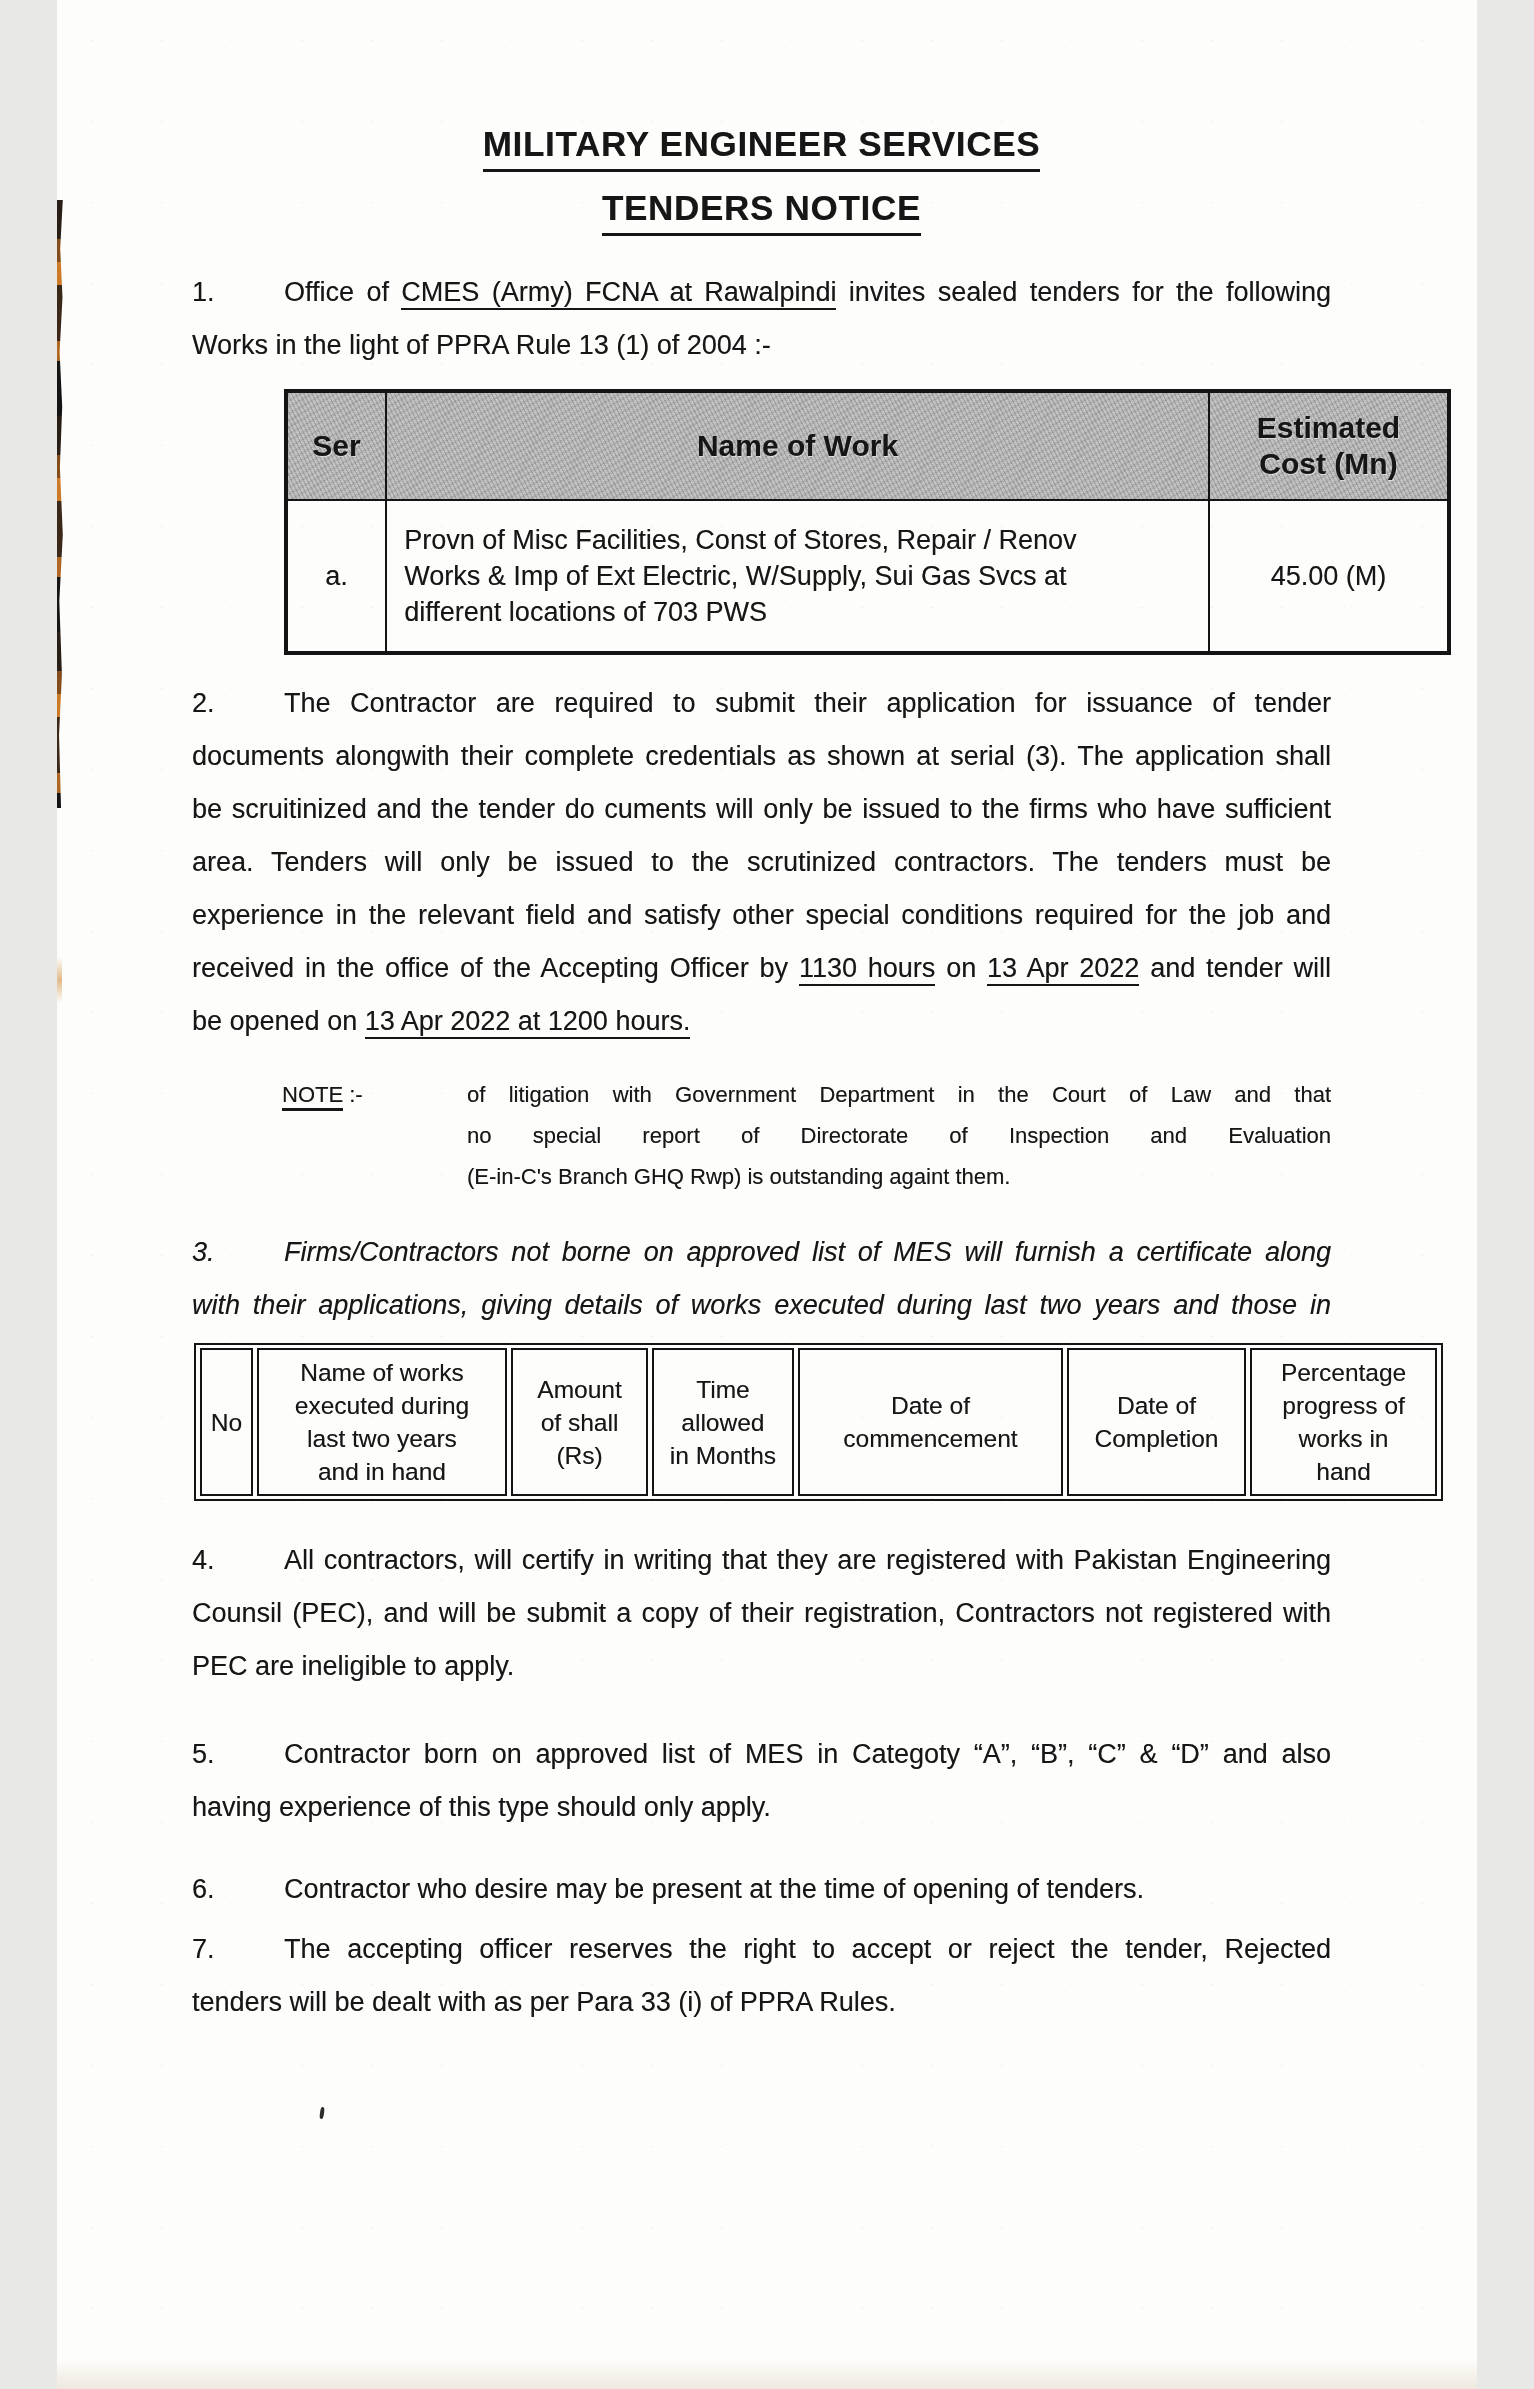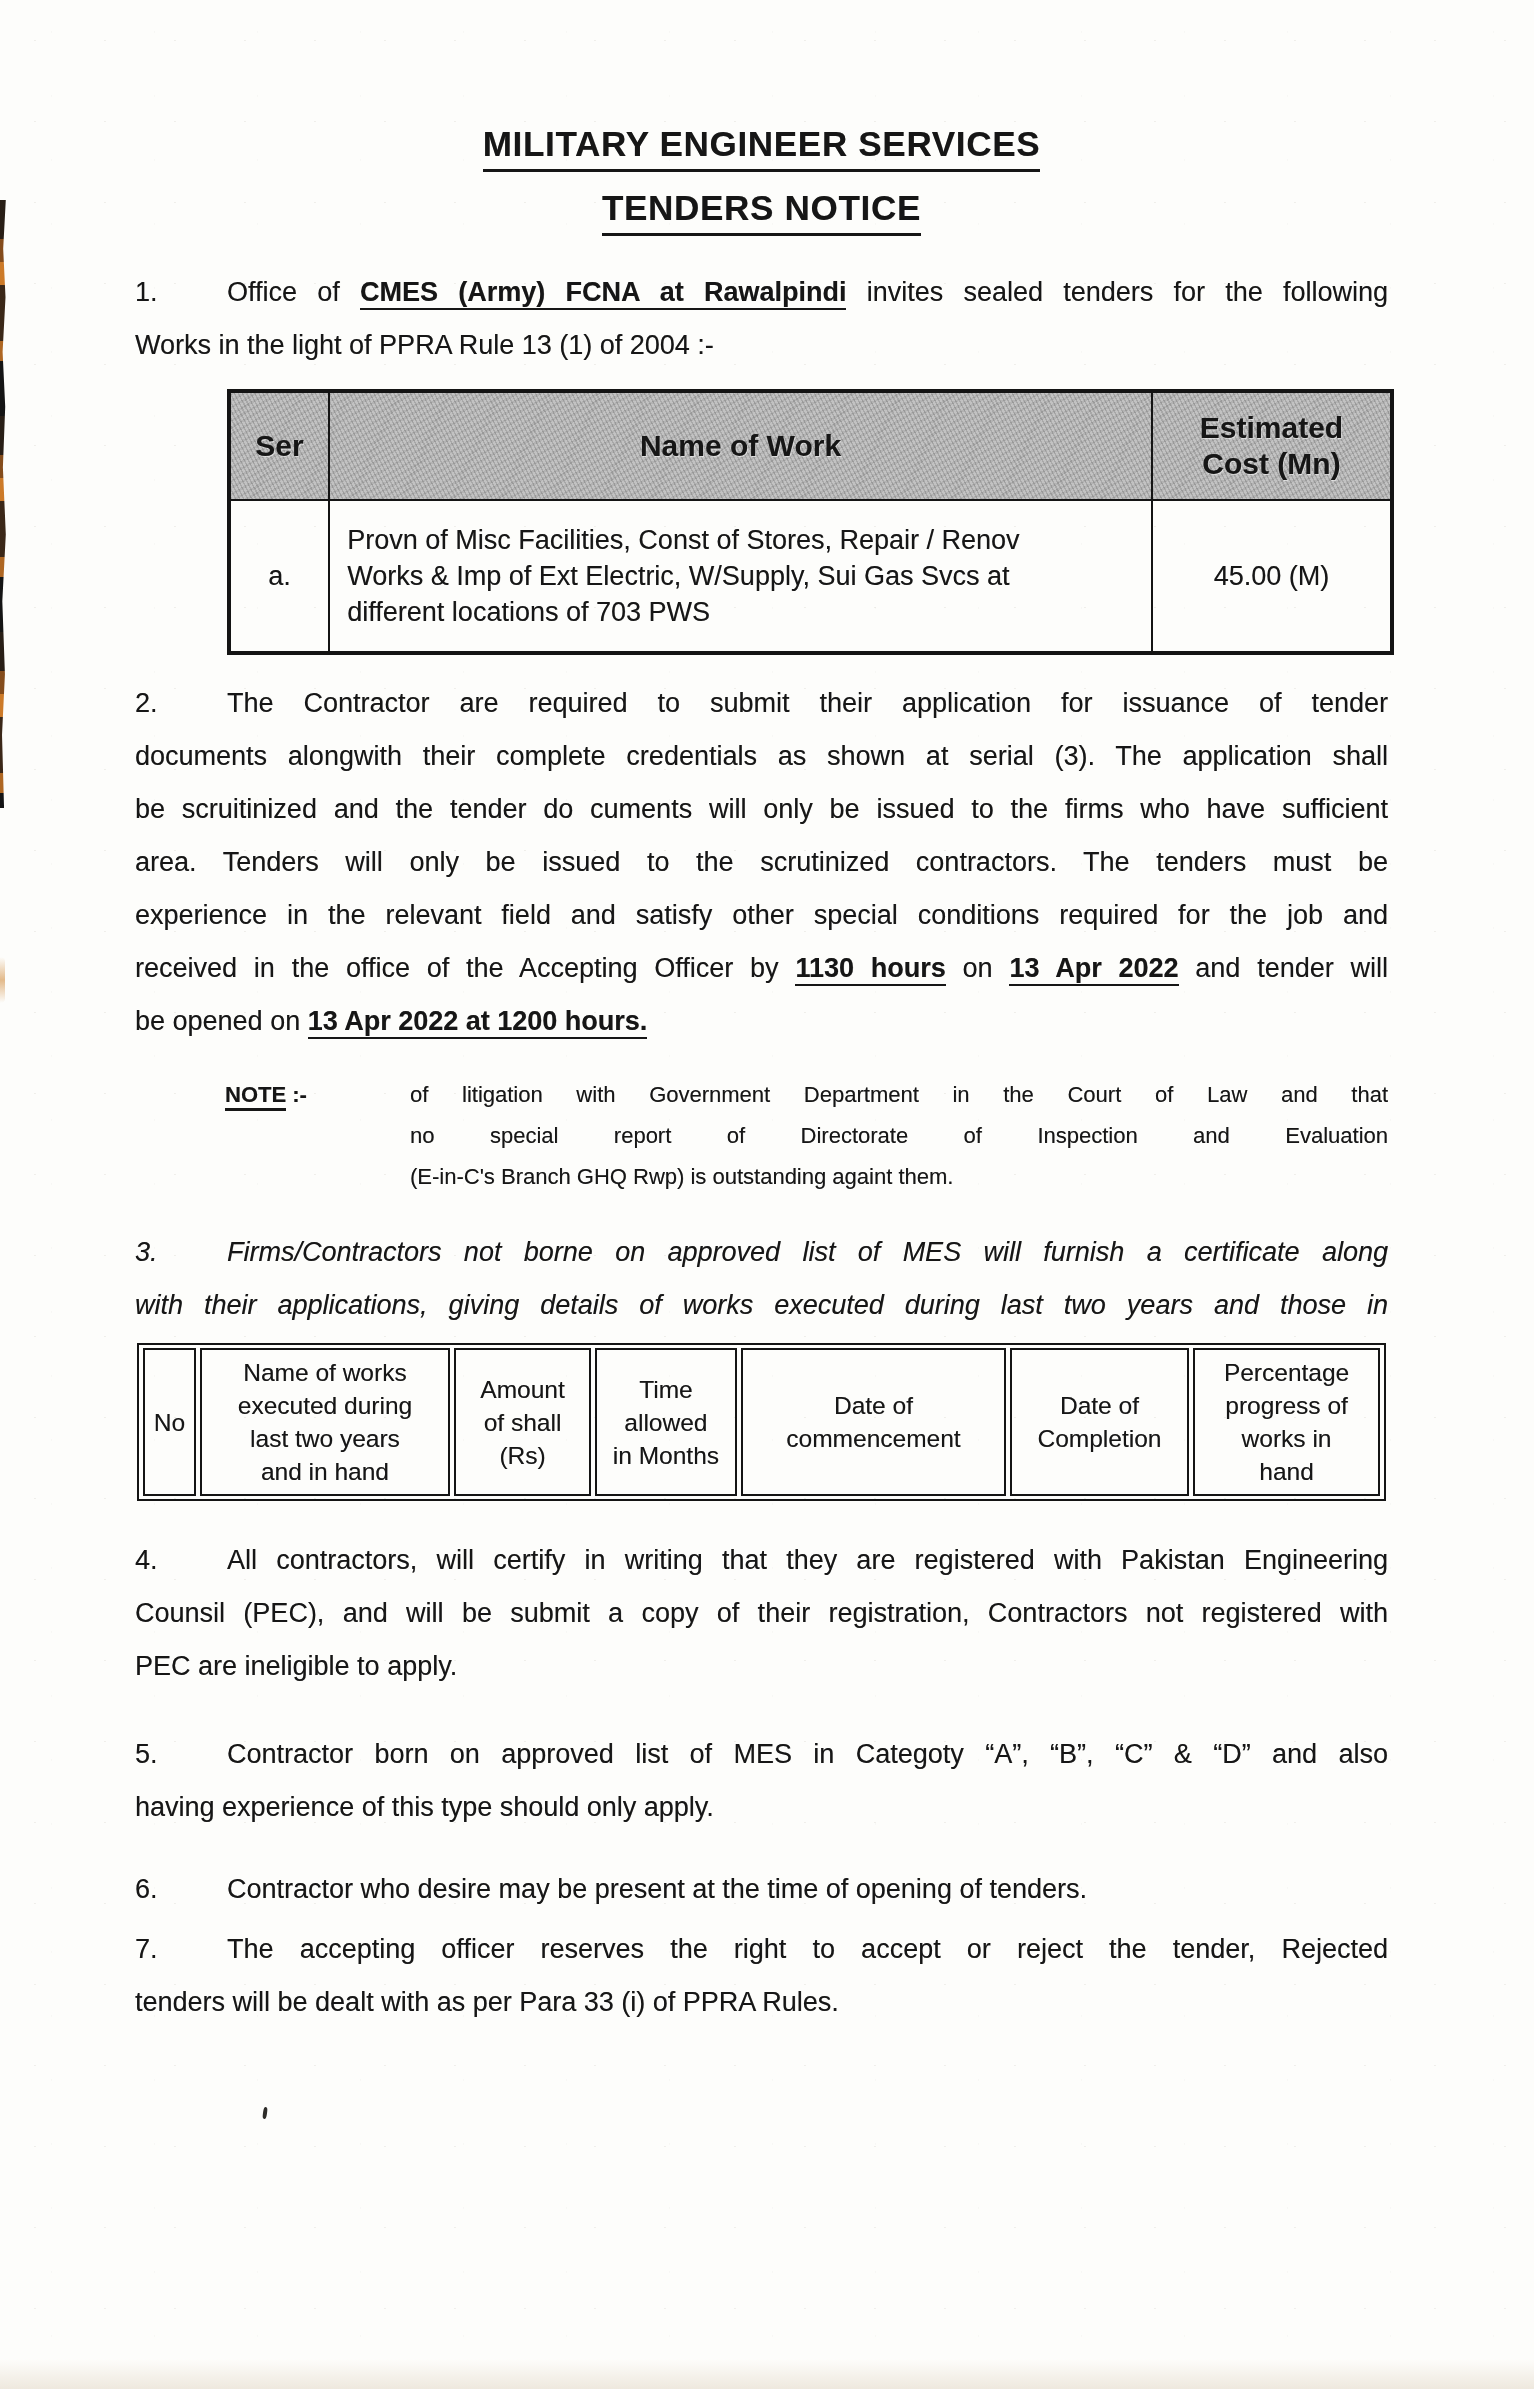--- a/index.html
+++ b/index.html
@@ -1,18 +1,18 @@
 <!DOCTYPE html>
 <html style="font-size:11.5px"><head>
 <meta charset="utf-8">
 <style>
   html,body{margin:0;padding:0;background:#e8e8e6;}
   .page{
     position:relative;
-    width:1534px;height:2389px;
+    width:1420px;height:2389px;
     margin:0 auto;
     background-color:#fdfdfb;
     background-image:radial-gradient(rgba(120,110,95,0.10) 0.7px, transparent 1px),
                      radial-gradient(rgba(100,95,85,0.07) 0.7px, transparent 0.9px);
     background-size:70px 81px,103px 64px;
     overflow:hidden;
     box-sizing:border-box;
     padding:121px 146px 0 135px;
     font-family:"Liberation Sans","DejaVu Sans",sans-serif;
     color:#161616;
@@ -45,21 +45,21 @@
   .title-line{margin-bottom:10px;}
   .tl{
     display:inline-block;font-size:35px;font-weight:bold;letter-spacing:0.7px;
     border-bottom:3.6px solid #161616;padding-bottom:2.9px;
   }
   
   .para{font-size:27px;line-height:53px;}
   .jline{white-space:nowrap;text-align:justify;text-align-last:justify;}
   .jline.last{text-align:left;text-align-last:auto;}
   .pnum{display:inline-block;width:92px;}
-  .b{font-weight:bold;}
+  .b{font-weight:normal;}
   .u{border-bottom:2.9px solid #161616;padding-bottom:0.7px;}
   #p1{margin-top:27px;}
   #p2{margin-top:21.6px;}
   #p3{margin-top:29px;font-style:italic;}
   #p4{margin-top:33px;}
   #p5{margin-top:35px;}
   #p6{margin-top:29px;}
   #p7{margin-top:7.2px;}
   
   .note{margin-top:26px;margin-left:90px;display:flex;font-size:22px;line-height:41px;}

